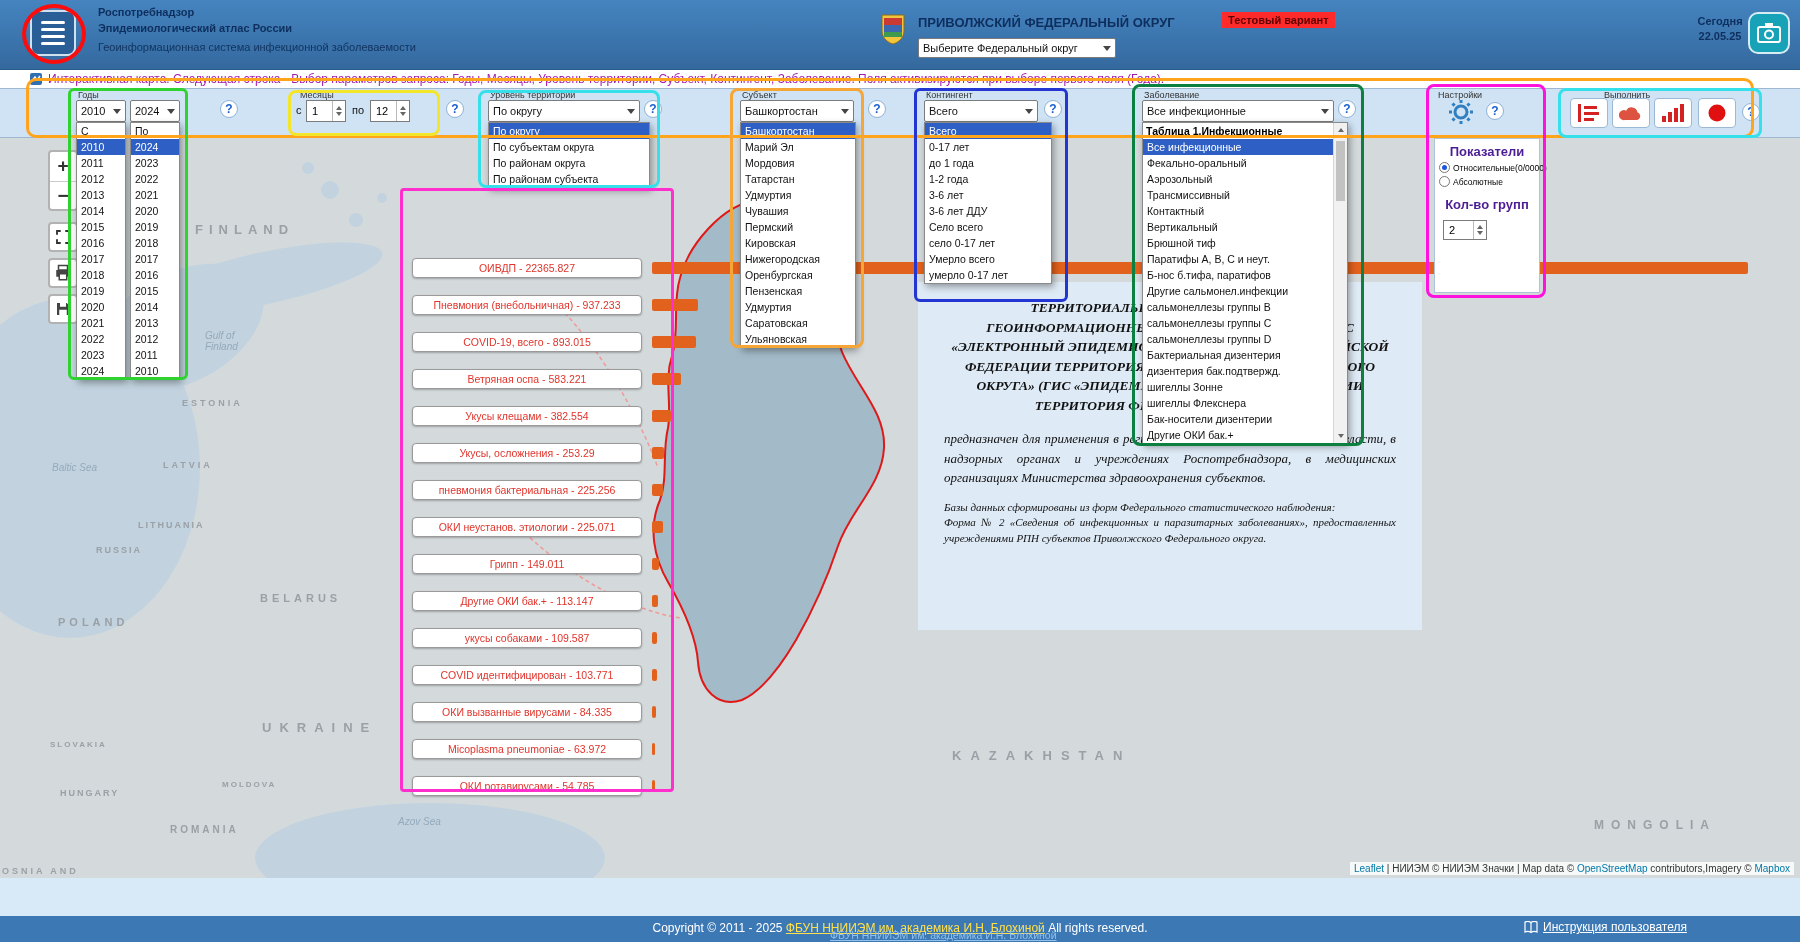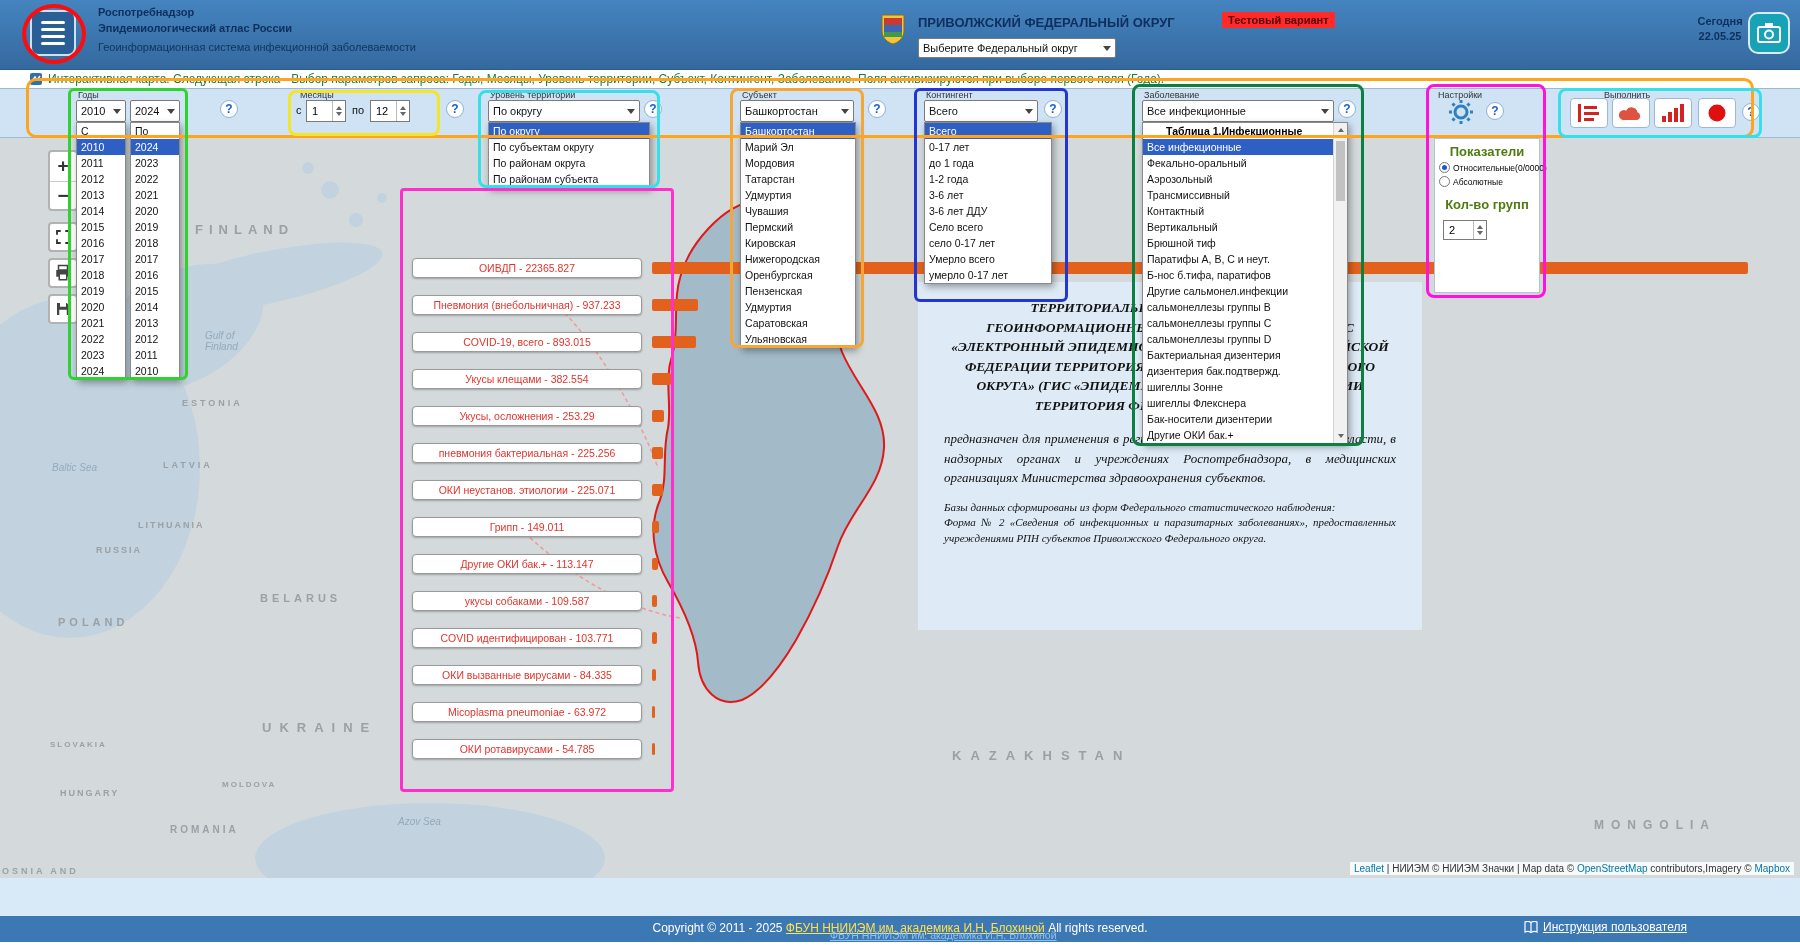--- a/index.html
+++ b/index.html
@@ -23,21 +23,21 @@
   #testbadge { position:absolute; left:1222px; top:12px; background:#ff2a2a; color:#5c0000;
                font-weight:bold; font-size:11px; padding:2px 6px; }
   #today { position:absolute; left:1688px; top:14px; width:64px; text-align:center;
            font-size:11px; font-weight:bold; color:#0e2f5e; line-height:1.4; }
   #camera { position:absolute; left:1748px; top:12px; width:42px; height:42px; background:#17a2b8;
             border:2px solid #d7ecf3; border-radius:10px; cursor:pointer; display:flex;
             align-items:center; justify-content:center; }
 
   
   #infoline { position:absolute; left:0; top:70px; width:1800px; height:18px; background:#fff;
-              font-size:12px; color:#15803d; }
+              font-size:12px; color:#a21caf; }
 
   
   #fbar { position:absolute; left:0; top:88px; width:1800px; height:50px; background:#cfe3f4;
           border-top:1px solid #9db8d0; border-bottom:1px solid #9db8d0; }
   .flabel { position:absolute; font-size:9px; color:#333; top:90px; }
   .helpbtn { position:absolute; width:18px; height:18px; border-radius:50%; background:#fff;
              border:1px solid #8fb2d6; color:#1b5fd0; font-weight:bold; font-size:12px;
              text-align:center; line-height:15px; cursor:pointer; z-index:5; }
   .numbox { position:absolute; height:22px; width:40px; background:#fff; border:1px solid #7b7b7b;
             font-size:11px; display:flex; align-items:center; padding-left:5px; }
@@ -49,21 +49,21 @@
             border-top:4px solid #666; }
   .inlab { position:absolute; font-size:11px; color:#111; top:104px; }
   .icobtn { position:absolute; width:38px; height:30px; background:#fff; border:1px solid #9bb8d4;
             border-radius:4px; cursor:pointer; display:flex; align-items:center; justify-content:center; }
 
   
   .listbox { position:absolute; background:#fff; border:1px solid #8a8a8a;
              box-shadow:2px 3px 7px rgba(0,0,0,.35); z-index:30; font-size:10.5px; }
   .opt { height:16px; line-height:16px; padding:0 4px; white-space:nowrap; overflow:hidden; color:#111; cursor:pointer; }
   .opt.sel { background:#2e5fc4; color:#fff; }
-  .lst-hdr { height:16px; line-height:16px; padding:0 3px; font-weight:bold; color:#000; white-space:nowrap; overflow:hidden;margin-left:20px; }
+  .lst-hdr { height:16px; line-height:16px; padding:0 3px; font-weight:bold; color:#000; white-space:nowrap; overflow:hidden; }
   .vscroll { position:absolute; right:0; top:0; bottom:0; width:14px; background:#f1f1f1; border-left:1px solid #d6d6d6; }
   .vthumb { position:absolute; left:2px; right:2px; top:18px; height:60px; background:#c2c2c2; }
   .varr { position:absolute; left:0; width:14px; height:14px; display:flex; align-items:center; justify-content:center; }
 
   
   #maparea { position:absolute; left:0; top:138px; width:1800px; height:740px; background:#d4dadc; }
   .country { position:absolute; color:#9aa0a6; font-weight:bold; z-index:2; white-space:nowrap; }
   .sea { position:absolute; color:#93a9bb; font-style:italic; font-size:10px; z-index:2; }
   .mapbtn { position:absolute; width:30px; height:30px; background:#fff; border:2px solid rgba(0,0,0,.3);
             border-radius:4px; z-index:6; cursor:pointer; display:flex; align-items:center; justify-content:center;
@@ -86,21 +86,21 @@
   #infopanel { position:absolute; left:918px; top:282px; width:504px; height:348px; z-index:10;
                background:rgba(222,236,246,.92); padding:16px 26px;
                font-family:"Liberation Serif", serif; font-style:italic; color:#111; }
   #infopanel .ptitle { font-weight:bold; font-size:13.5px; text-align:center; line-height:1.45; }
   #infopanel .pbody { margin-top:14px; font-size:13px; text-align:justify; line-height:1.5; }
   #infopanel .pnote { margin-top:12px; font-size:11px; text-align:justify; line-height:1.4; white-space:pre-line; }
 
   
   #indpanel { position:absolute; left:1434px; top:138px; width:106px; height:155px; background:#fff;
               border:1px solid #b0c4d8; z-index:20; font-size:8.5px; }
-  #indpanel .blue { color:#4d7c0f; font-weight:bold; font-size:13px; text-align:center; }
+  #indpanel .blue { color:#4c1d95; font-weight:bold; font-size:13px; text-align:center; }
   .radiorow { display:flex; align-items:center; gap:3px; margin:3px 0 0 4px; }
   .radio { width:11px; height:11px; border:1px solid #777; border-radius:50%; background:#fff; flex:none; }
   .radio.on::after { content:""; display:block; width:5px; height:5px; margin:2px; border-radius:50%; background:#1a56db; }
 
   
   #attrib { position:absolute; right:6px; top:862px; z-index:12; background:rgba(255,255,255,.8);
             font-size:10px; color:#333; padding:1px 4px; }
   #attrib a, .alink { color:#0078a8; text-decoration:none; }
   #strip { position:absolute; left:0; top:878px; width:1800px; height:38px; background:#d8eaf8; }
   #footer { position:absolute; left:0; top:916px; width:1800px; height:26px; background:#3c78b4;
@@ -349,20 +349,24 @@
       <div class="stat-row">
         <button class="stat-btn">Пневмония (внебольничная) - 937.233</button>
         <div class="stat-bar" style="width: 46px;"></div>
       </div>
 
       <div class="stat-row">
         <button class="stat-btn">COVID-19, всего - 893.015</button>
         <div class="stat-bar" style="width: 44px;"></div>
       </div>
 
+      <div class="stat-row">
+        <button class="stat-btn">Ветряная оспа - 583.221</button>
+        <div class="stat-bar" style="width: 29px;"></div>
+      </div>
 
       <div class="stat-row">
         <button class="stat-btn">Укусы клещами - 382.554</button>
         <div class="stat-bar" style="width: 19px;"></div>
       </div>
 
       <div class="stat-row">
         <button class="stat-btn">Укусы, осложнения - 253.29</button>
         <div class="stat-bar" style="width: 12px;"></div>
       </div>
@@ -474,21 +478,21 @@
       <div class="opt">2015</div>
       <div class="opt">2014</div>
       <div class="opt">2013</div>
       <div class="opt">2012</div>
       <div class="opt">2011</div>
       <div class="opt">2010</div>
     </div>
   <div class="listbox" style="left:488px;top:122px;width:162px;">
 
   <div class="opt sel">По округу</div>
-      <div class="opt">По субъектам округу</div>
+      <div class="opt">По субъектам округа</div>
       <div class="opt">По районам округа</div>
       <div class="opt">По районам субъекта</div>
     </div>
   <div class="listbox" style="left:740px;top:122px;width:116px;">
 
   <div class="opt sel">Башкортостан</div>
       <div class="opt">Марий Эл</div>
       <div class="opt">Мордовия</div>
       <div class="opt">Татарстан</div>
       <div class="opt">Удмуртия</div>

